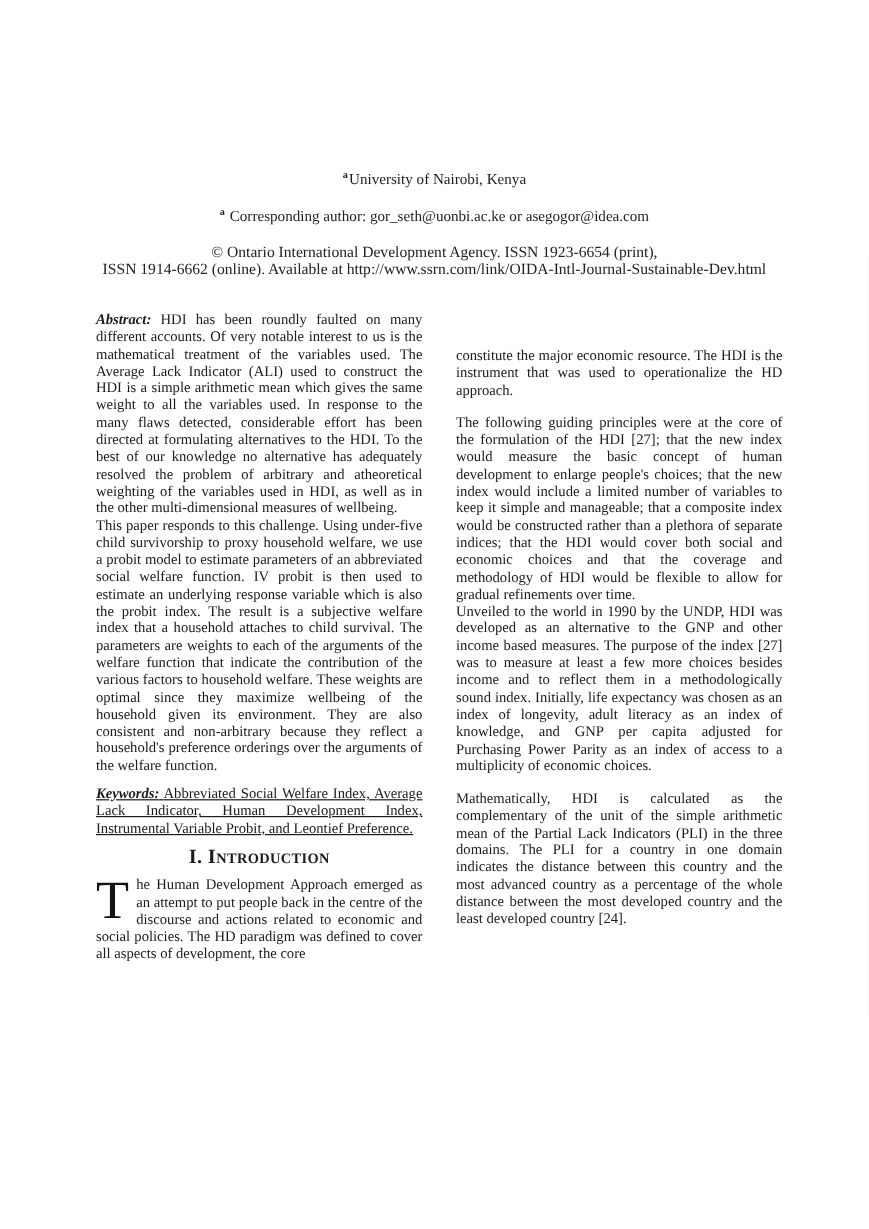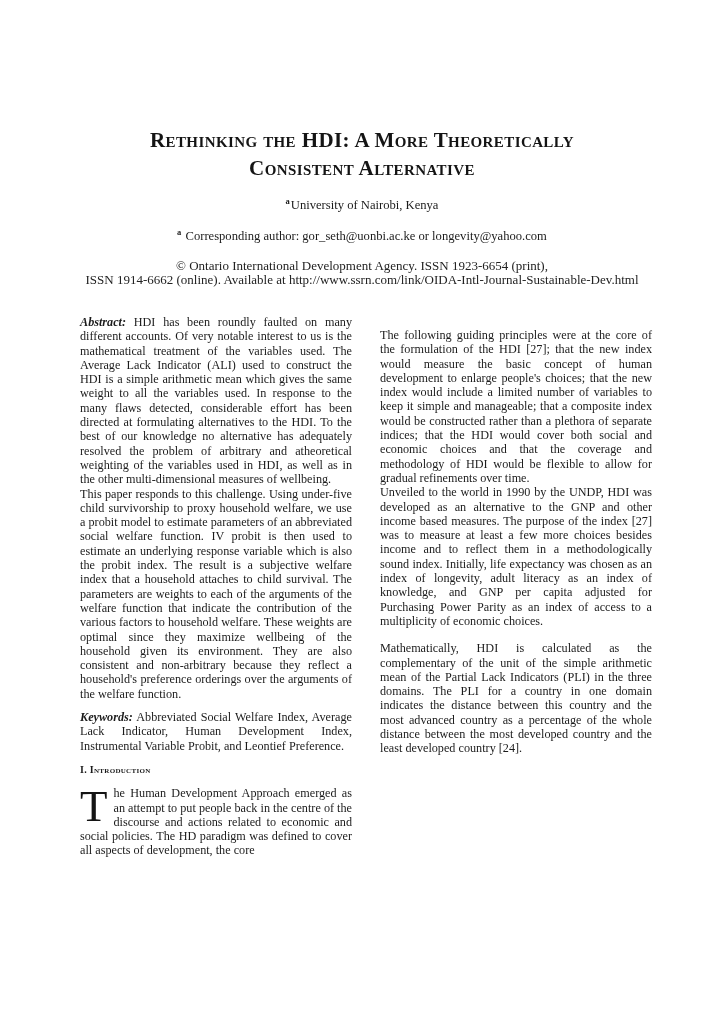--- a/index.html
+++ b/index.html
@@ -59,54 +59,50 @@
     gap: 28px;
     margin-top: 29px;
     padding: 0 72px 0 80px;
     font-size: 12.2px;
     line-height: 14.3px;
     text-align: justify;
   }
   .col { flex: 1 1 0; min-width: 0; }
   .col p { margin: 0; }
   .bi { font-weight: bold; font-style: italic; }
-  .keywords-para { margin-top: 9px !important; }
+  .keywords-para { margin-top: 9px !important; text-decoration: underline; }
   .section-heading {
     margin: 10px 0 9px 0;
-    text-align: left;
-    font-size: 10px;
+    text-align: center;
+    font-size: 17px;
     font-weight: bold;
     font-variant: small-caps;
     letter-spacing: 0.3px;
   }
   .dropcap {
     float: left;
     font-size: 45px;
     line-height: 37px;
     padding: 2px 6px 0 0;
     color: #141414;
   }
   .gap-large { margin-top: 30px !important; }
   .gap-para  { margin-top: 13px !important; }
 </style>
 </head>
 <body>
 
 <div class="page">
 
   <div class="front-matter">
-    <div class="title">
-      <div>Rethinking the HDI: A More Theoretically</div>
-      <div>Consistent Alternative</div>
-    </div>
 
 
     <div class="affil"><sup class="mark-lead">a</sup><span>University of Nairobi, Kenya</span></div>
 
-    <div class="corresp"><sup class="mark-lead">a</sup><span> Corresponding author: gor_seth@uonbi.ac.ke or  longevity@yahoo.com</span></div>
+    <div class="corresp"><sup class="mark-lead">a</sup><span> Corresponding author: gor_seth@uonbi.ac.ke or  asegogor@idea.com</span></div>
 
     <div class="copyright">
       <div>© Ontario International Development Agency. ISSN 1923-6654 (print),</div>
       <div>ISSN 1914-6662 (online). Available at http://www.ssrn.com/link/OIDA-Intl-Journal-Sustainable-Dev.html</div>
     </div>
   </div>
 
   <div class="columns">
 
     <div class="col">
@@ -115,20 +111,21 @@
       <p>This paper responds to this challenge. Using under-five child survivorship to proxy household welfare, we use a probit model to estimate parameters of an abbreviated social welfare function. IV probit is then used to estimate an underlying response variable which is also the probit index. The result is a subjective welfare index that a household attaches to child survival. The parameters are weights to each of the arguments of the welfare function that indicate the contribution of the various factors to household welfare. These weights are optimal since they maximize wellbeing of the household given its environment. They are also consistent and non-arbitrary because they reflect a household's preference orderings over the arguments of the welfare function.</p>
 
       <p class="keywords-para"><span class="bi">Keywords:</span> <span>Abbreviated Social Welfare Index, Average Lack Indicator, Human Development Index, Instrumental Variable Probit, and Leontief Preference.</span></p>
 
       <h2 class="section-heading">I. Introduction</h2>
 
       <p><span class="dropcap">T</span><span>he Human Development Approach emerged as an attempt to put people back in the centre of the discourse and actions related to economic and social policies. The HD paradigm was defined to cover all aspects of development, the core</span></p>
     </div>
 
     <div class="col">
+      <p class="gap-large">constitute the major economic resource. The HDI is the instrument that was used to operationalize the HD approach.</p>
       <p class="gap-para">The following guiding principles were at the core of the formulation of the HDI [27]; that the new index would measure the basic concept of human development to enlarge people's choices; that the new index would include a limited number of variables to keep it simple and manageable; that a composite index would be constructed rather than a plethora of separate indices; that the HDI would cover both social and economic choices and that the coverage and methodology of HDI would be flexible to allow for gradual refinements over time.</p>
       <p>Unveiled to the world in 1990 by the UNDP, HDI was developed as an alternative to the GNP and other income based measures. The purpose of the index [27] was to measure at least a few more choices besides income and to reflect them in a methodologically sound index. Initially, life expectancy was chosen as an index of longevity, adult literacy as an index of knowledge, and GNP per capita adjusted for Purchasing Power Parity as an index of access to a multiplicity of economic choices.</p>
       <p class="gap-para">Mathematically, HDI is calculated as the complementary of the unit of the simple arithmetic mean of the Partial Lack Indicators (PLI) in the three domains. The PLI for a country in one domain indicates the distance between this country and the most advanced country as a percentage of the whole distance between the most developed country and the least developed country [24].</p>
     </div>
 
   </div>
 
 </div>
 
 </body></html>

